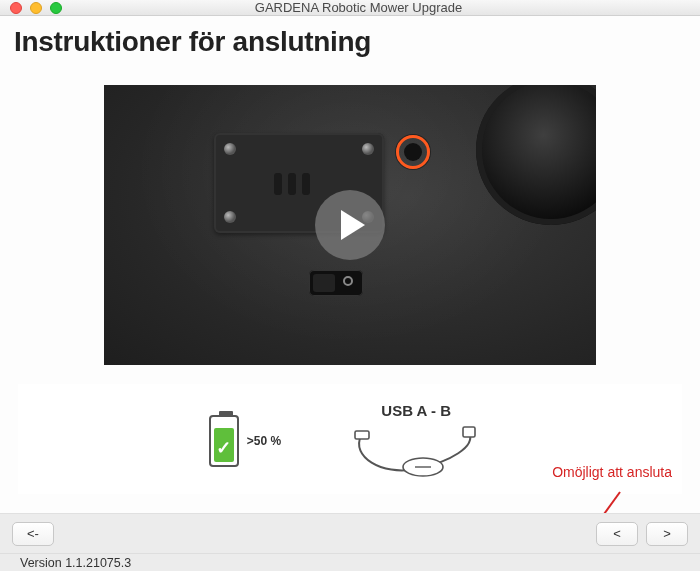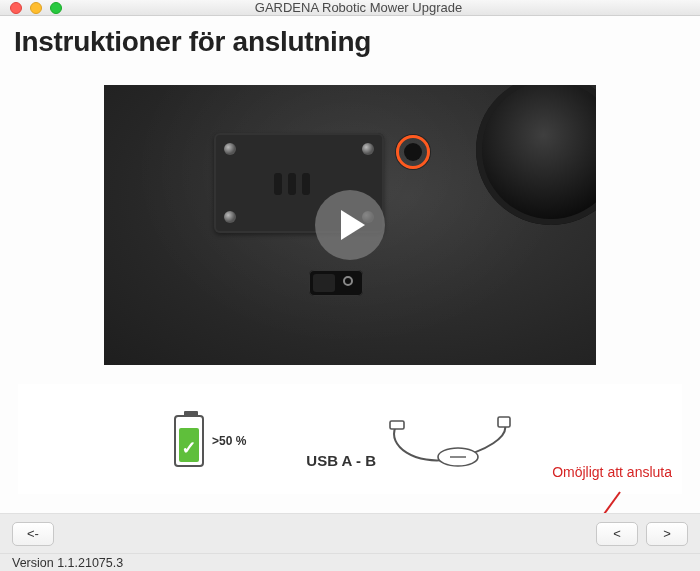--- a/index.html
+++ b/index.html
@@ -34,29 +34,29 @@
   .wheel { position: absolute; right: -30px; top: -10px; width: 150px; height: 150px; border-radius: 50%; background: radial-gradient(circle at 45% 40%, #3f3f3f, #0c0c0c 70%); box-shadow: inset 0 0 0 6px #1e1e1e; }
   .play-btn { position: absolute; left: 50%; top: 50%; width: 70px; height: 70px; margin: -35px 0 0 -35px; background: rgba(120,120,120,0.78); border-radius: 50%; display: flex; align-items: center; justify-content: center; cursor: pointer; }
   .play-tri { width: 0; height: 0; border-left: 24px solid #fff; border-top: 15px solid transparent; border-bottom: 15px solid transparent; margin-left: 6px; }
   .diagram-row { background: #ffffff; height: 110px; margin: 0 18px; display: flex; align-items: center; justify-content: center; gap: 60px; padding-top: 4px; }
   .battery-icon { position: relative; display: flex; align-items: center; gap: 8px; }
   .battery-outline { width: 30px; height: 52px; border: 2px solid #555; border-radius: 4px; position: relative; background: #fff; }
   .battery-outline::before { content: ""; position: absolute; left: 8px; top: -6px; width: 14px; height: 4px; background: #555; border-radius: 1px 1px 0 0; }
   .battery-fill { position: absolute; left: 3px; right: 3px; bottom: 3px; height: 34px; background: #5fbf3b; border-radius: 2px; }
   .battery-check { position: absolute; left: 50%; bottom: 6px; transform: translateX(-50%); color: #fff; font-weight: 700; font-size: 18px; }
   .battery-label { font-size: 12px; font-weight: 700; color: #333; }
-  .usb-block { display: flex; flex-direction: row; align-items: flex-end; }
+  .usb-block { display: flex; flex-direction: column; align-items: center; }
   .usb-label { font-size: 15px; font-weight: 700; color: #333; margin-bottom: 2px; }
   .cable-svg { width: 150px; height: 60px; }
   .annotation { position: absolute; right: 28px; top: 448px; color: #d62525; font-size: 14px; font-weight: 400; }
   .arrow-svg { position: absolute; right: 60px; top: 468px; pointer-events: none; }
   .footer-row { height: 40px; background: #ececec; border-top: 1px solid #e0e0e0; display: flex; align-items: center; padding: 0 12px; gap: 8px; position: relative; }
   .nav-btn { height: 24px; min-width: 42px; padding: 0 10px; background: linear-gradient(#ffffff,#f2f2f2); border: 1px solid #c8c8c8; border-radius: 5px; font-size: 13px; font-family: inherit; color: #333; cursor: pointer; display: inline-flex; align-items: center; justify-content: center; }
   .footer-row .spacer { flex: 1; }
-  .status-bar { height: 26px; background: #ececec; border-top: 1px solid #dedede; display: flex; align-items: center; padding: 0 12px; font-size: 12.5px; color: #333; }
+  .status-bar { height: 26px; background: #ececec; border-top: 1px solid #dedede; display: flex; align-items: center; padding: 0 20px; font-size: 12.5px; color: #333; }
   .status-bar .spacer { flex: 1; }
 </style>
 </head>
 <body>
 
 <div class="window">
   <div class="titlebar">
     <div class="traffic-lights">
       <div class="tl red"></div>
       <div class="tl yellow"></div>

